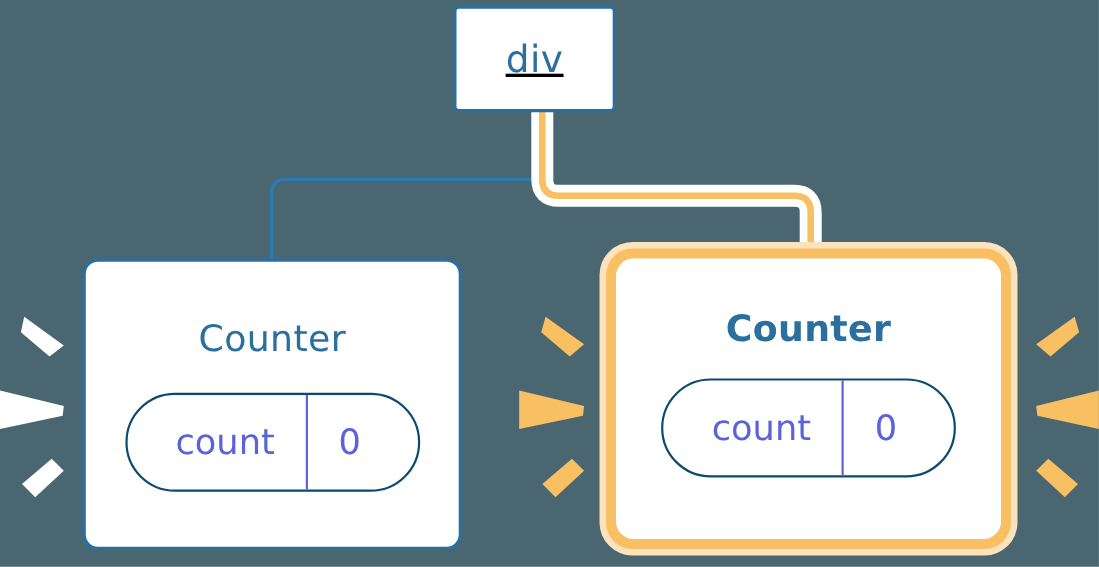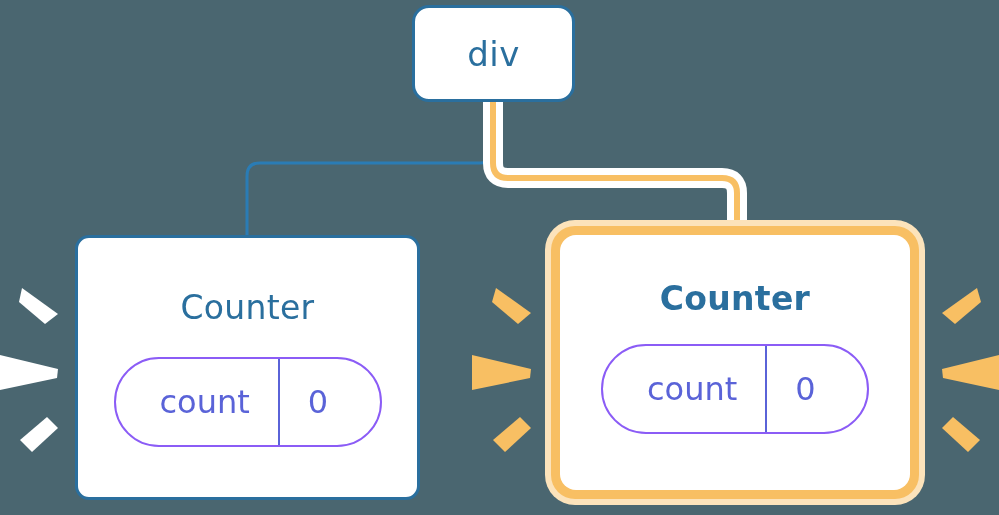--- a/index.html
+++ b/index.html
@@ -41,26 +41,27 @@
     position: absolute;
     background: #ffffff;
     box-sizing: border-box;
     display: flex;
     flex-direction: column;
     align-items: center;
   }
   .node-root {
     left: 412px;
     top: 5px;
-    width: 163px;
+    width: 148px;
     height: 97px;
     border: 3px solid #2a6f9e;
-    border-radius: 17px;
+    border-radius: 5px;
     justify-content: center;
     z-index: 6;
+    text-decoration: underline;
   }
   .node-root .node-title {
     font-size: 34px;
     color: #2a6f9e;
     font-weight: 400;
     letter-spacing: 0.5px;
   }
 
   .node-child {
     left: 75px;
@@ -116,21 +117,21 @@
     font-weight: 700;
     margin-top: 44px;
     letter-spacing: 0.3px;
   }
 
   
   .pill {
     position: relative;
     display: flex;
     align-items: stretch;
-    border: 2px solid #8b5cf6;
+    border: 2px solid #0c4a6e;
     border-radius: 999px;
     background: #ffffff;
     box-sizing: border-box;
     height: 90px;
   }
   .pill-left {
     display: flex;
     align-items: center;
     justify-content: center;
     padding: 0 28px 0 44px;

